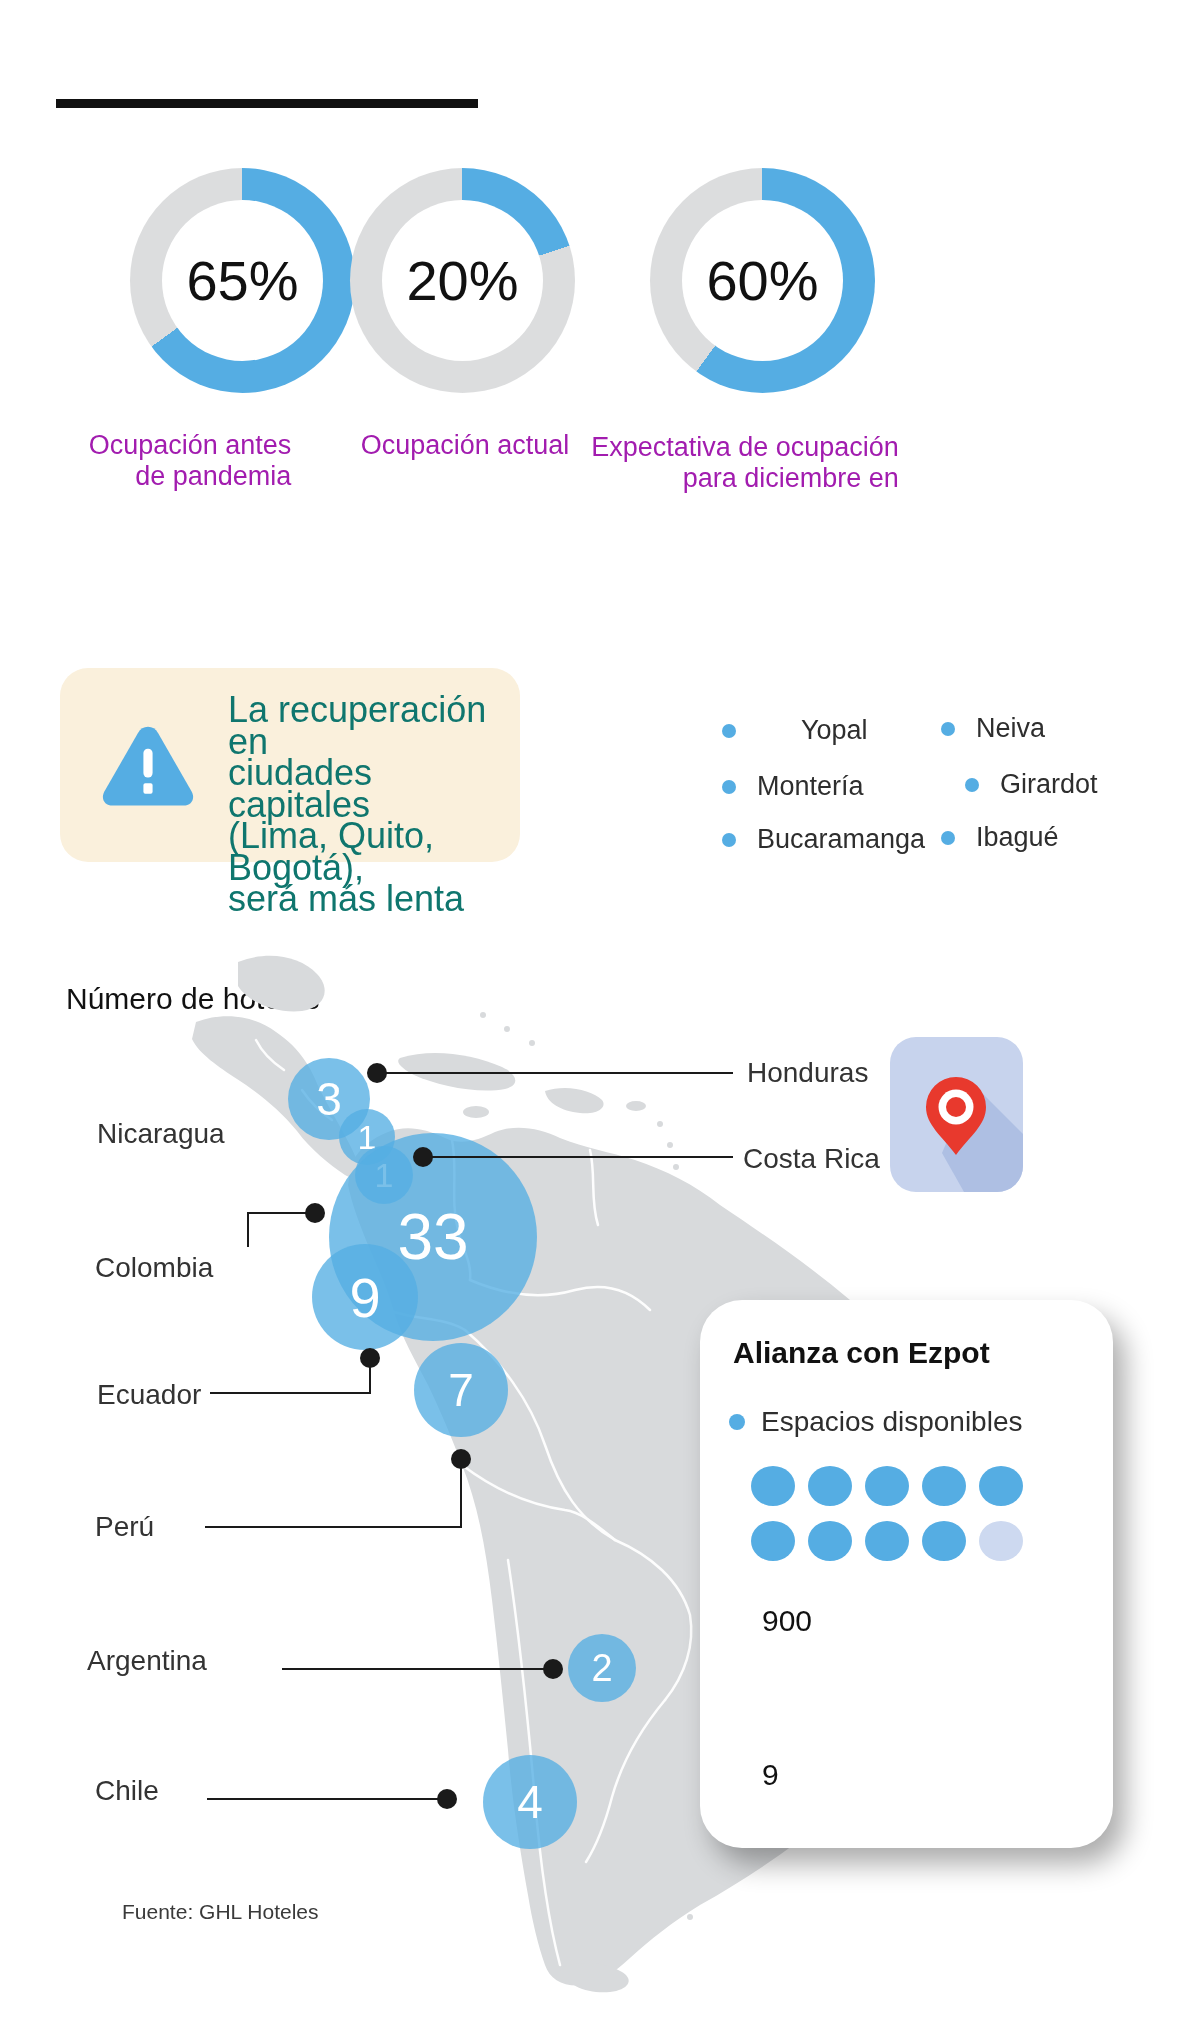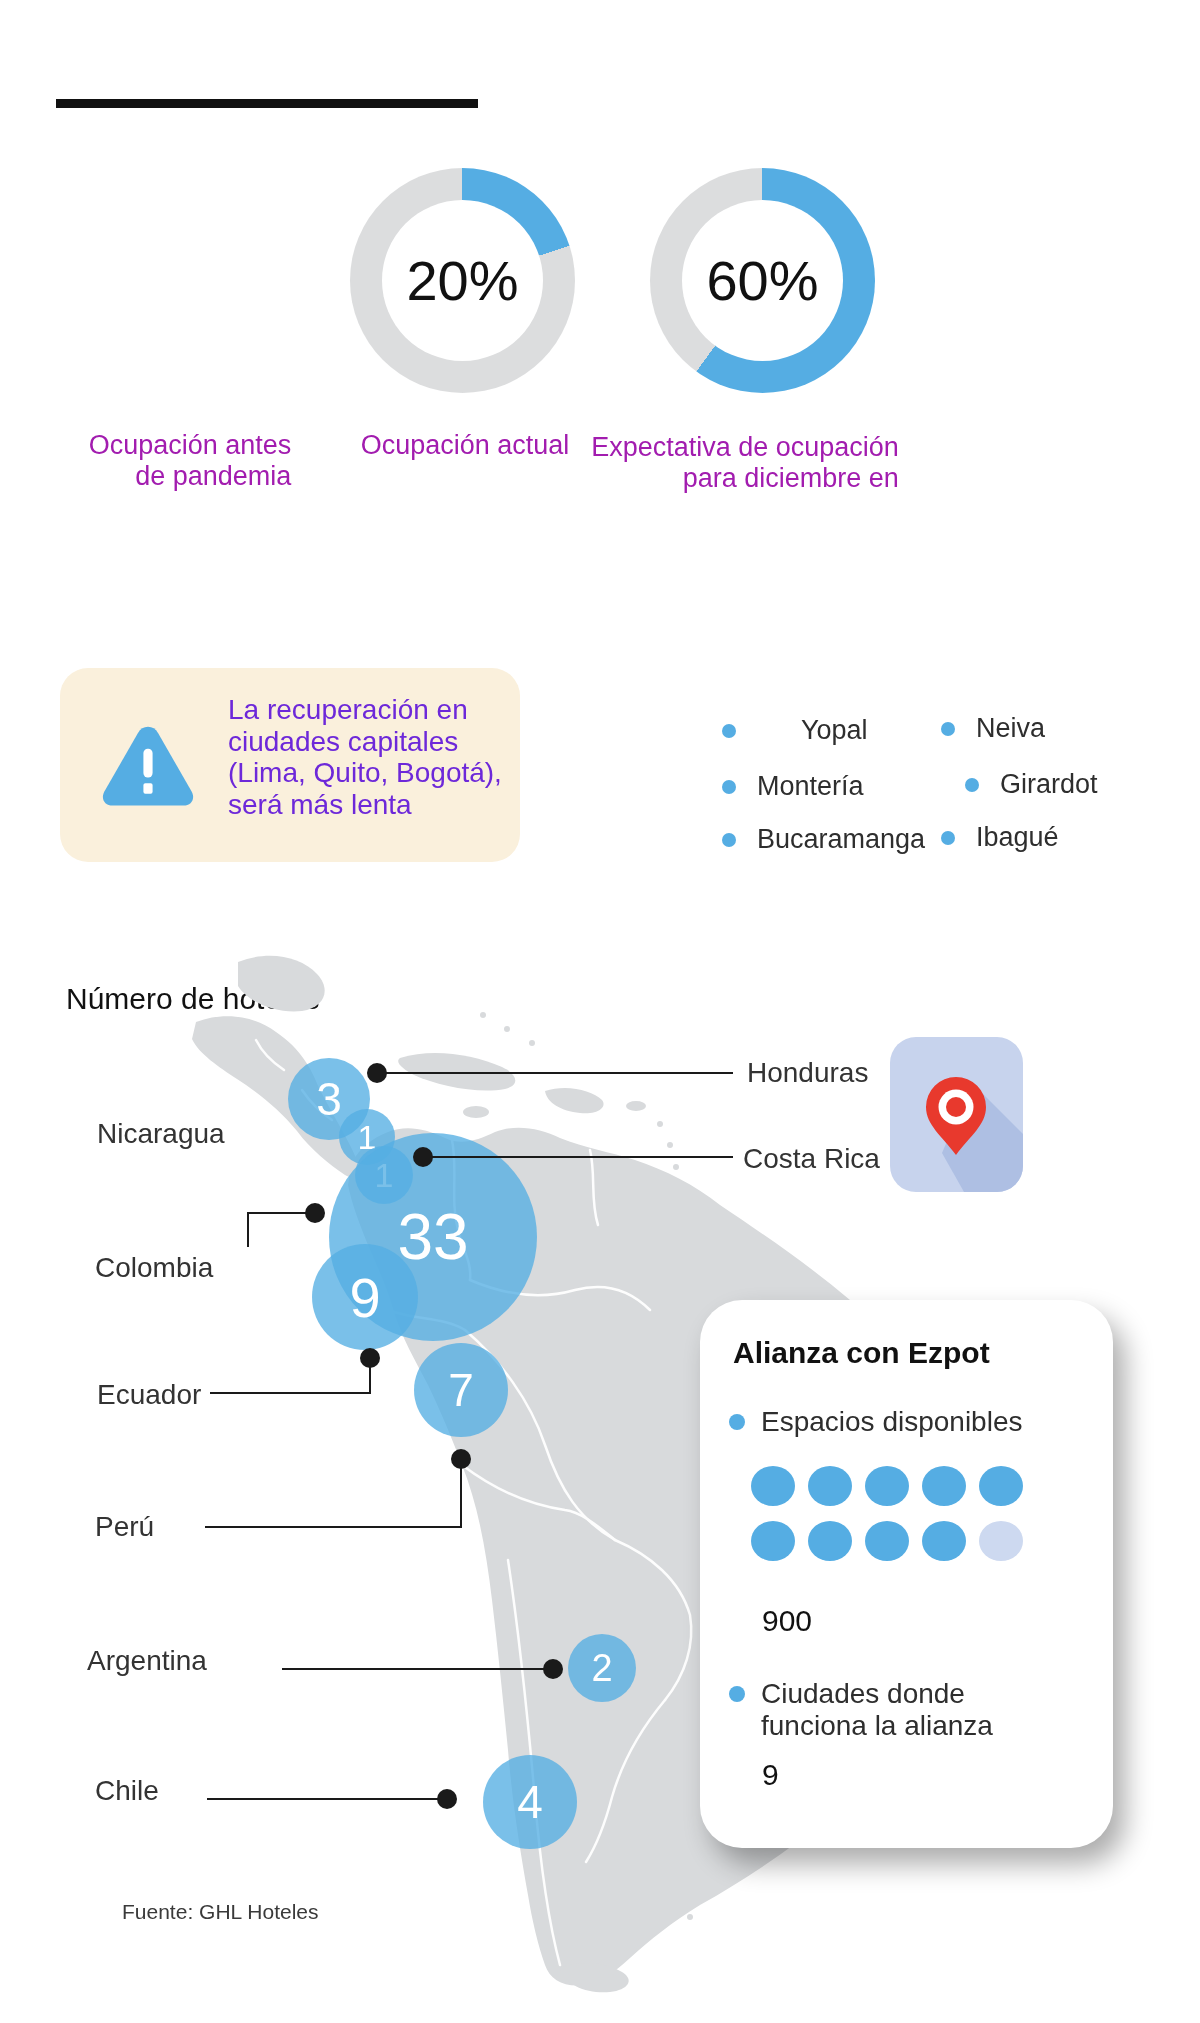--- a/index.html
+++ b/index.html
@@ -14,21 +14,21 @@
   .donut{position:absolute;width:225px;height:225px;border-radius:50%;
     display:flex;align-items:center;justify-content:center;}
   .donut .hole{width:161px;height:161px;border-radius:50%;background:#fff;
     display:flex;align-items:center;justify-content:center;}
   .donut .pct{font-size:56px;color:#111;}
   .donut-label{position:absolute;transform:translateX(-50%);text-align:right;
     font-size:27px;line-height:31px;color:#a21caf;white-space:pre;}
   
   .warn-box{position:absolute;left:60px;top:668px;width:460px;height:194px;border-radius:28px;background:#FAF0DC;}
   .warn-icon{position:absolute;left:100px;top:722px;width:96px;height:86px;}
-  .warn-text{position:absolute;left:228px;top:694px;width:280px;font-size:28px;line-height:31.5px;color:#6d28d9;}
+  .warn-text{position:absolute;left:228px;top:694px;width:280px;font-size:36px;line-height:31.5px;color:#0f766e;}
   
   .city-item{position:absolute;display:flex;align-items:flex-start;font-size:27px;color:#2e2e2e;}
   .city-item .dot{width:14px;height:14px;border-radius:50%;background:#55ADE3;margin-right:21px;margin-top:9px;flex:0 0 auto;}
   
   .map-title{position:absolute;left:66px;top:982px;font-size:30px;color:#111;}
   .map-svg,.connector-svg{position:absolute;left:0;top:0;width:1200px;height:2023px;}
   .map-svg{z-index:1;}
   .connector-svg{z-index:3;pointer-events:none;}
   .bubble{position:absolute;z-index:2;border-radius:50%;background:rgba(85,174,227,.78);
     color:#fff;display:flex;align-items:center;justify-content:center;}
@@ -48,20 +48,25 @@
   
   .source{position:absolute;left:122px;top:1900px;font-size:21px;color:#3a3a3a;}
 </style>
 </head>
 <body>
 
 <div class="canvas">
 
   <div class="title-bar"></div>
 
+  <div class="donut" style="left:130px;top:168px;background:conic-gradient(#55ADE3 0 65%, #DCDDDE 65% 100%);">
+    <div class="hole">
+      <span class="pct">65%</span>
+    </div>
+  </div>
   <div class="donut" style="left:350px;top:168px;background:conic-gradient(#55ADE3 0 20%, #DCDDDE 20% 100%);">
     <div class="hole">
       <span class="pct">20%</span>
     </div>
   </div>
   <div class="donut" style="left:650px;top:168px;background:conic-gradient(#55ADE3 0 60%, #DCDDDE 60% 100%);">
     <div class="hole">
       <span class="pct">60%</span>
     </div>
   </div>
@@ -237,22 +242,18 @@
         <span class="space-dot"></span>
         <span class="space-dot"></span>
         <span class="space-dot"></span>
         <span class="space-dot"></span>
         <span class="space-dot"></span>
         <span class="space-dot"></span>
         <span class="space-dot"></span>
         <span class="space-dot faded"></span>
       </div>
     <div class="al-value" style="left:62px;top:304px;">900</div>
-    <div class="al-item" style="left:29px;top:378px;">
-      <span class="dot"></span>
-      <span><span>Ciudades donde</span><br><span>funciona la alianza</span></span>
-    </div>
     <div class="al-value" style="left:62px;top:458px;">9</div>
   </div>
 
   <div class="source">Fuente: GHL Hoteles</div>
 
 </div>
 
 </body></html>

